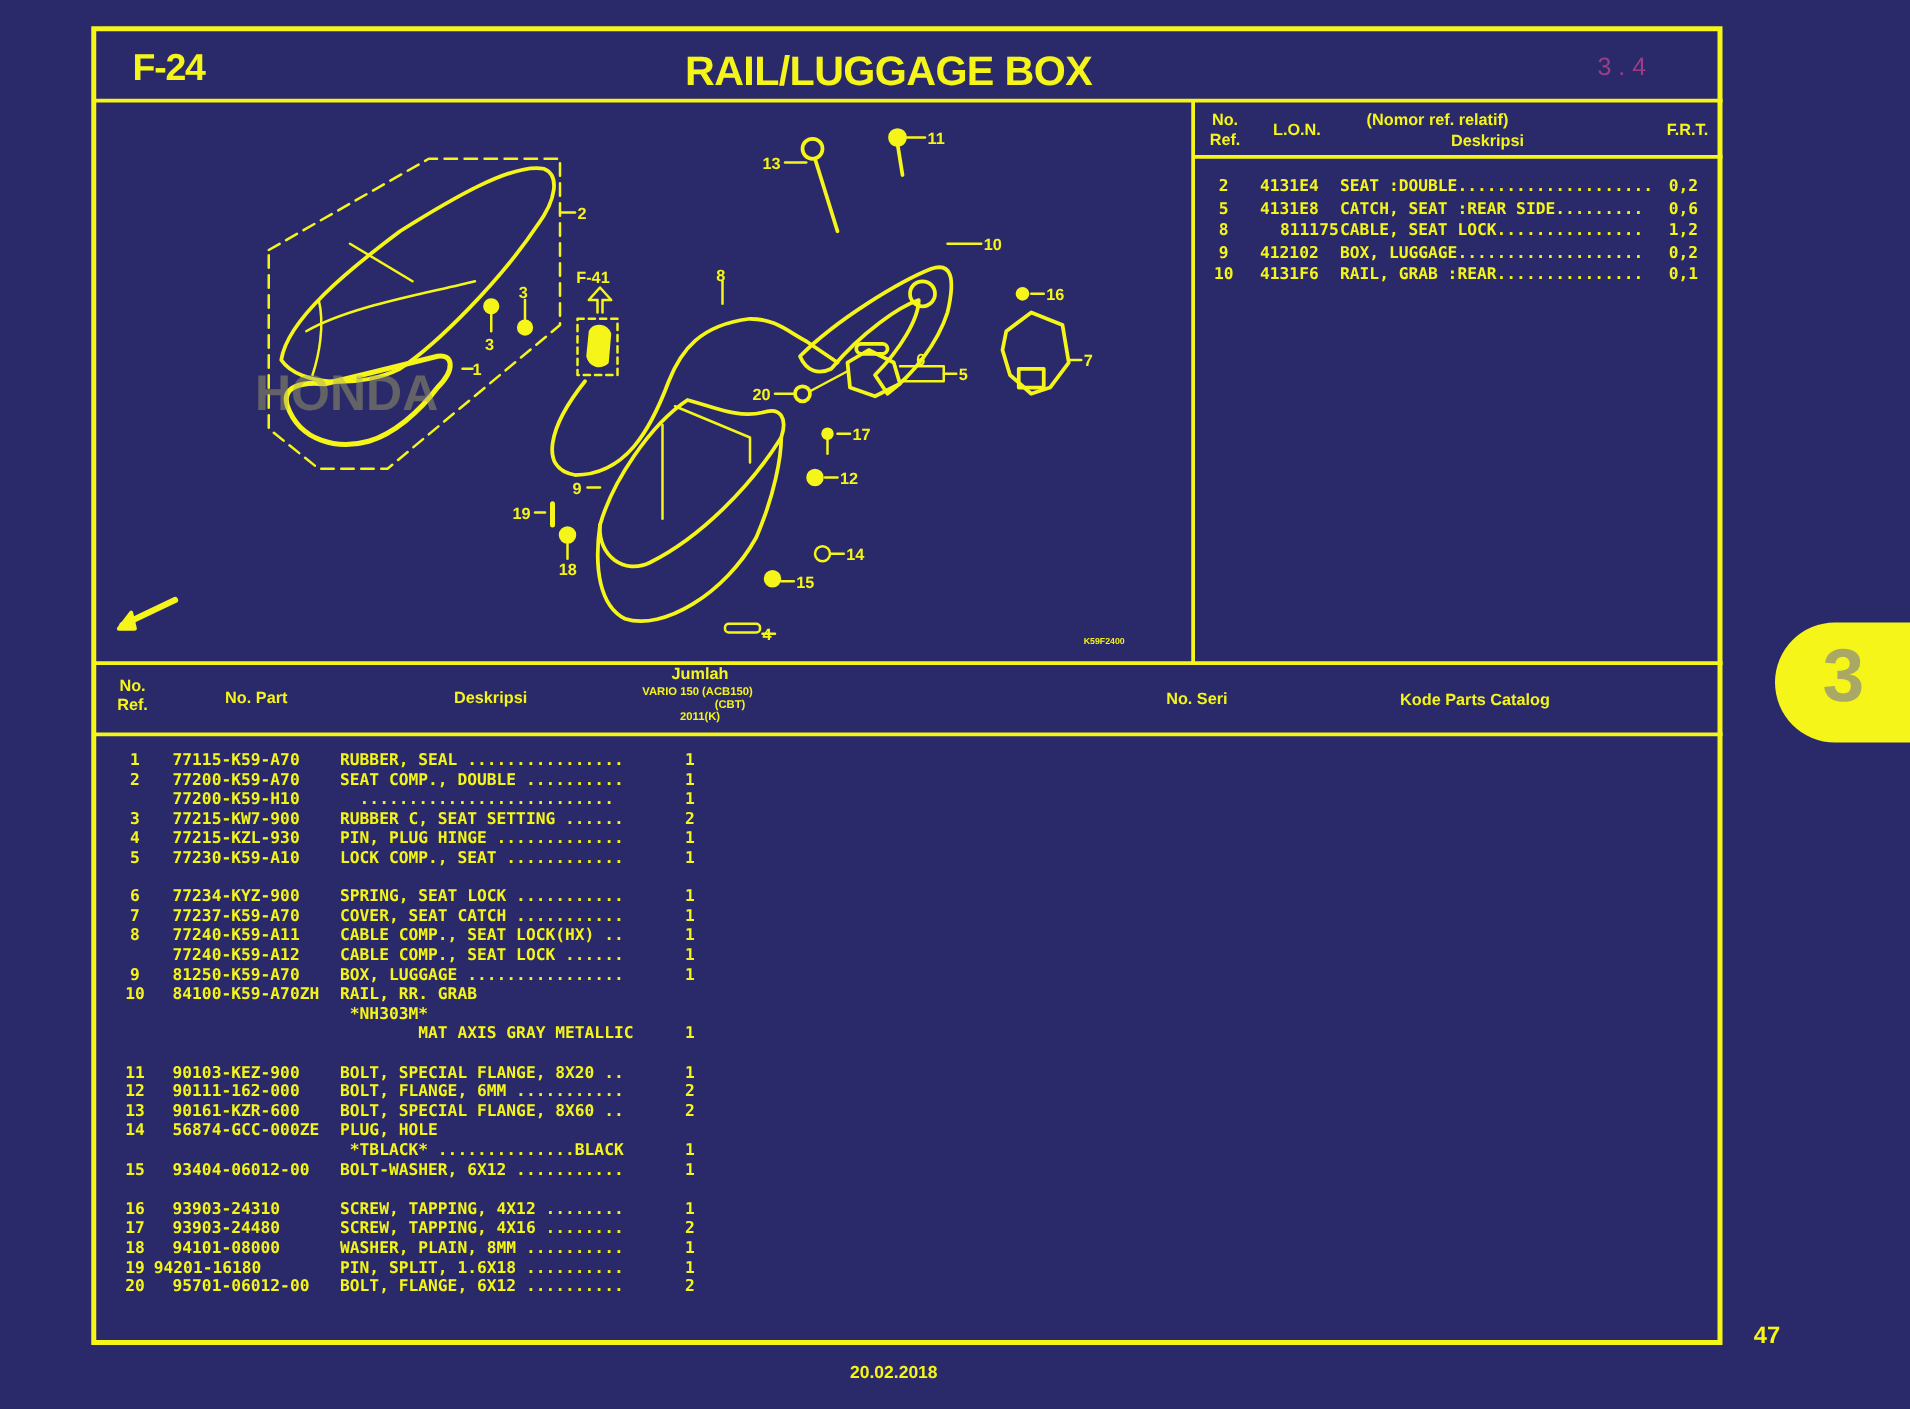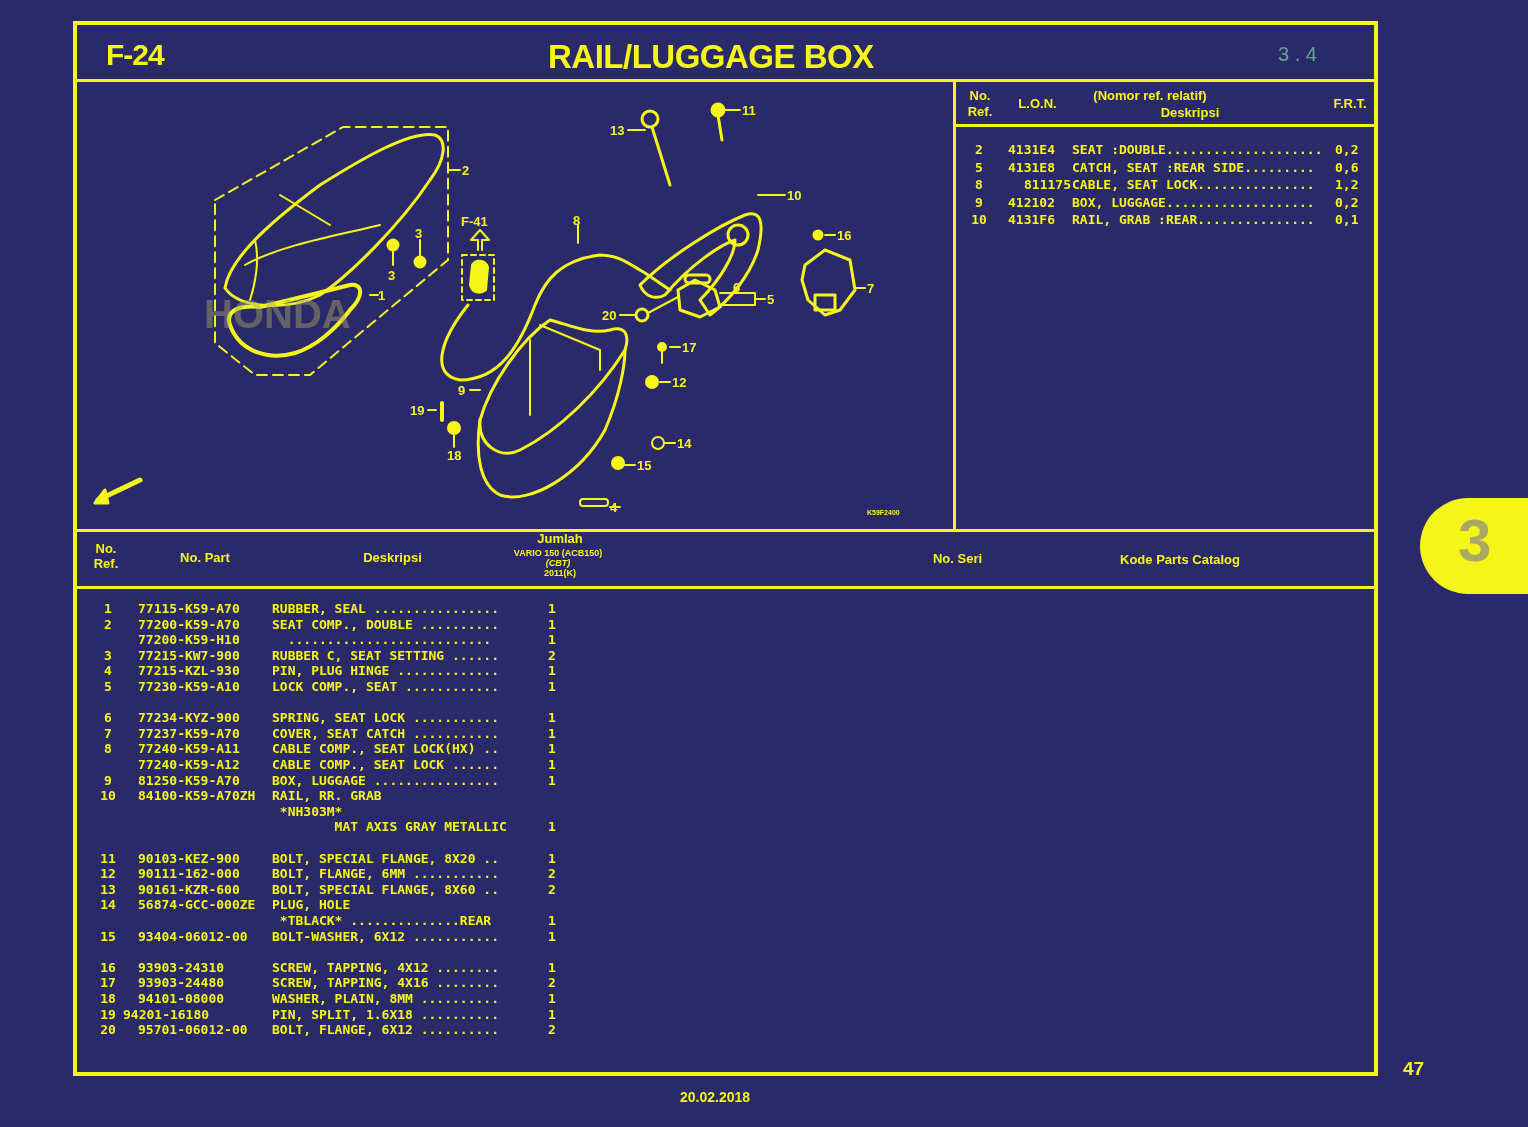--- a/index.html
+++ b/index.html
@@ -8,21 +8,21 @@
     font-family:"Liberation Sans", sans-serif; color:#f5f519;
   }
   .frame {
     position:absolute; left:73px; top:21px; width:1305px; height:1055px;
     border:4px solid #f5f519; box-sizing:border-box;
   }
   .hline { position:absolute; background:#f5f519; height:3px; }
   .vline { position:absolute; background:#f5f519; width:3px; }
   .code { position:absolute; left:106px; top:38px; font-size:30px; font-weight:bold; letter-spacing:-1px; }
   .title { position:absolute; left:548px; top:38px; font-size:33px; font-weight:bold; letter-spacing:-0.5px; }
-  .faint { position:absolute; left:1278px; top:43px; font-size:20px; color:#86efac; opacity:0.6; }
+  .faint { position:absolute; left:1278px; top:43px; font-size:20px; color:#ec4899; opacity:0.6; }
   .diagram { position:absolute; left:80px; top:85px; width:870px; height:440px; }
   .mono { font-family:"DejaVu Sans Mono", monospace; font-weight:bold; }
   
   .lon-head { position:absolute; font-size:13px; font-weight:bold; text-align:center; line-height:16px; }
   .lon-row { position:absolute; left:968px; font-size:13px; height:17px; line-height:17px; white-space:pre; }
   .lon-row span { position:absolute; top:0; }
   
   .ph { position:absolute; font-size:13px; font-weight:bold; text-align:center; line-height:15px; }
   .ph.small { font-size:9px; line-height:10px; }
   .prow { position:absolute; left:90px; height:15.6px; line-height:15.6px; font-size:13px; white-space:pre; }
@@ -196,21 +196,21 @@
     <div class="lon-row mono" style="top: 211px;"><span style="left:0;width:22px;text-align:center">10</span><span style="left:40px">4131F6</span><span style="left:104px">RAIL, GRAB :REAR...............</span><span style="left:367px">0,1</span></div>
   </div>
 
 <div class="ph" style="left:88px;top:541px;width:36px;">
   <span>No.<br>Ref.</span>
 </div>
 <div class="ph" style="left:165px;top:550px;width:80px;">No. Part</div>
 <div class="ph" style="left:350px;top:550px;width:85px;">Deskripsi</div>
 <div class="ph" style="left:520px;top:531px;width:80px;">Jumlah</div>
 <div class="ph small" style="left:503px;top:548px;width:110px;">VARIO 150 (ACB150)</div>
-<div class="ph small" style="left:528px;top:558px;width:60px;font-style:italic;">(CBT)</div>
+<div class="ph small" style="left:554px;top:558px;width:60px;">(CBT)</div>
 <div class="ph small" style="left:530px;top:568px;width:60px;">2011(K)</div>
 <div class="ph" style="left:920px;top:551px;width:75px;">No. Seri</div>
 <div class="ph" style="left:1100px;top:552px;width:160px;">Kode Parts Catalog</div>
 
 <div id="parts-rows">
     <div class="prow mono" style="top: 601px;"><span style="left:0;width:36px;text-align:center">1</span><span style="left:48px">77115-K59-A70</span><span style="left:182px">RUBBER, SEAL ................</span><span style="left:458px">1</span></div>
     <div class="prow mono" style="top: 616.6px;"><span style="left:0;width:36px;text-align:center">2</span><span style="left:48px">77200-K59-A70</span><span style="left:182px">SEAT COMP., DOUBLE ..........</span><span style="left:458px">1</span></div>
     <div class="prow mono" style="top: 632.2px;"><span style="left:0;width:36px;text-align:center"></span><span style="left:48px">77200-K59-H10</span><span style="left:182px">  ..........................</span><span style="left:458px">1</span></div>
     <div class="prow mono" style="top: 647.8px;"><span style="left:0;width:36px;text-align:center">3</span><span style="left:48px">77215-KW7-900</span><span style="left:182px">RUBBER C, SEAT SETTING ......</span><span style="left:458px">2</span></div>
     <div class="prow mono" style="top: 663.4px;"><span style="left:0;width:36px;text-align:center">4</span><span style="left:48px">77215-KZL-930</span><span style="left:182px">PIN, PLUG HINGE .............</span><span style="left:458px">1</span></div>
@@ -222,21 +222,21 @@
     <div class="prow mono" style="top: 757px;"><span style="left:0;width:36px;text-align:center"></span><span style="left:48px">77240-K59-A12</span><span style="left:182px">CABLE COMP., SEAT LOCK ......</span><span style="left:458px">1</span></div>
     <div class="prow mono" style="top: 772.6px;"><span style="left:0;width:36px;text-align:center">9</span><span style="left:48px">81250-K59-A70</span><span style="left:182px">BOX, LUGGAGE ................</span><span style="left:458px">1</span></div>
     <div class="prow mono" style="top: 788.2px;"><span style="left:0;width:36px;text-align:center">10</span><span style="left:48px">84100-K59-A70ZH</span><span style="left:182px">RAIL, RR. GRAB</span><span style="left:458px"></span></div>
     <div class="prow mono" style="top: 803.8px;"><span style="left:0;width:36px;text-align:center"></span><span style="left:48px"></span><span style="left:182px"> *NH303M*</span><span style="left:458px"></span></div>
     <div class="prow mono" style="top: 819.4px;"><span style="left:0;width:36px;text-align:center"></span><span style="left:48px"></span><span style="left:182px">        MAT AXIS GRAY METALLIC</span><span style="left:458px">1</span></div>
     <div class="prow mono" style="top: 835px;"><span style="left:0;width:36px;text-align:center"></span><span style="left:48px"></span><span style="left:182px"></span><span style="left:458px"></span></div>
     <div class="prow mono" style="top: 850.6px;"><span style="left:0;width:36px;text-align:center">11</span><span style="left:48px">90103-KEZ-900</span><span style="left:182px">BOLT, SPECIAL FLANGE, 8X20 ..</span><span style="left:458px">1</span></div>
     <div class="prow mono" style="top: 866.2px;"><span style="left:0;width:36px;text-align:center">12</span><span style="left:48px">90111-162-000</span><span style="left:182px">BOLT, FLANGE, 6MM ...........</span><span style="left:458px">2</span></div>
     <div class="prow mono" style="top: 881.8px;"><span style="left:0;width:36px;text-align:center">13</span><span style="left:48px">90161-KZR-600</span><span style="left:182px">BOLT, SPECIAL FLANGE, 8X60 ..</span><span style="left:458px">2</span></div>
     <div class="prow mono" style="top: 897.4px;"><span style="left:0;width:36px;text-align:center">14</span><span style="left:48px">56874-GCC-000ZE</span><span style="left:182px">PLUG, HOLE</span><span style="left:458px"></span></div>
-    <div class="prow mono" style="top: 913px;"><span style="left:0;width:36px;text-align:center"></span><span style="left:48px"></span><span style="left:182px"> *TBLACK* ..............REAR</span><span style="left:458px">1</span></div>
+    <div class="prow mono" style="top: 913px;"><span style="left:0;width:36px;text-align:center"></span><span style="left:48px"></span><span style="left:182px"> *TBLACK* ..............BLACK</span><span style="left:458px">1</span></div>
     <div class="prow mono" style="top: 928.6px;"><span style="left:0;width:36px;text-align:center">15</span><span style="left:48px">93404-06012-00</span><span style="left:182px">BOLT-WASHER, 6X12 ...........</span><span style="left:458px">1</span></div>
     <div class="prow mono" style="top: 944.2px;"><span style="left:0;width:36px;text-align:center"></span><span style="left:48px"></span><span style="left:182px"></span><span style="left:458px"></span></div>
     <div class="prow mono" style="top: 959.8px;"><span style="left:0;width:36px;text-align:center">16</span><span style="left:48px">93903-24310</span><span style="left:182px">SCREW, TAPPING, 4X12 ........</span><span style="left:458px">1</span></div>
     <div class="prow mono" style="top: 975.4px;"><span style="left:0;width:36px;text-align:center">17</span><span style="left:48px">93903-24480</span><span style="left:182px">SCREW, TAPPING, 4X16 ........</span><span style="left:458px">2</span></div>
     <div class="prow mono" style="top: 991px;"><span style="left:0;width:36px;text-align:center">18</span><span style="left:48px">94101-08000</span><span style="left:182px">WASHER, PLAIN, 8MM ..........</span><span style="left:458px">1</span></div>
     <div class="prow mono" style="top: 1006.6px;"><span style="left:0;width:36px;text-align:center">19</span><span style="left:33px">94201-16180</span><span style="left:182px">PIN, SPLIT, 1.6X18 ..........</span><span style="left:458px">1</span></div>
     <div class="prow mono" style="top: 1022.2px;"><span style="left:0;width:36px;text-align:center">20</span><span style="left:48px">95701-06012-00</span><span style="left:182px">BOLT, FLANGE, 6X12 ..........</span><span style="left:458px">2</span></div>
   </div>
 
 <div class="tab3">

